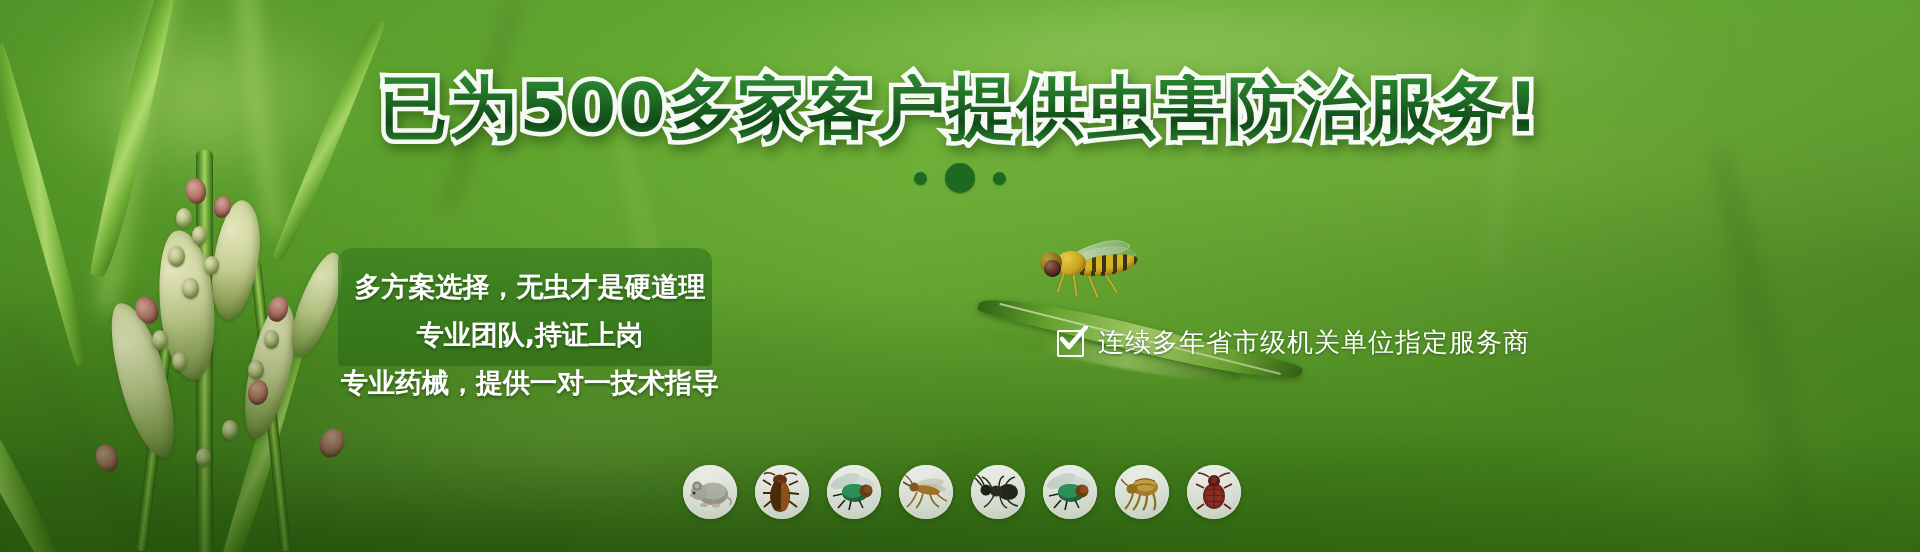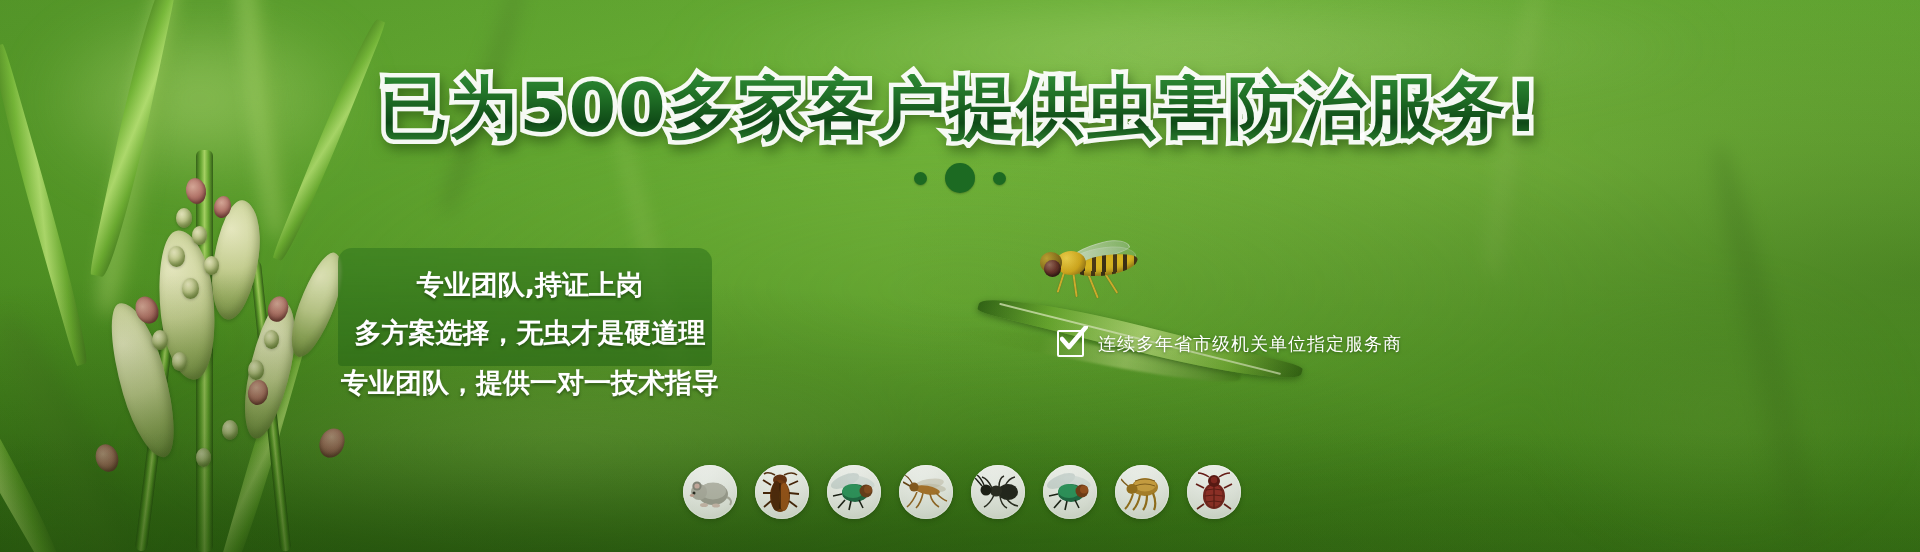--- a/index.html
+++ b/index.html
@@ -195,24 +195,24 @@
   .bullets { position:absolute; left:1057px; top:330px; display:flex; flex-direction:column; gap:22px; }
   .bullet { display:flex; align-items:center; gap:14px; }
   .chk { width:27px; height:27px; flex:0 0 auto; position:relative; }
   .chk .box {
     position:absolute; inset:0; border:2px solid #ffffff; border-radius:2px;
   }
   .chk .tick {
     position:absolute; left:3px; top:-4px; width:28px; height:26px;
   }
   .btext {
-    color:#ffffff; font-size:18px; line-height:1; letter-spacing:1px;
+    color:#ffffff; font-size:26px; line-height:1; letter-spacing:1px;
     white-space:nowrap;
     text-shadow:0 1px 3px rgba(20,55,8,.55);
-    font-family:Liberation Sans, sans-serif;
+    font-family:Liberation Mono, monospace;
   }
 
   
   .pests { position:absolute; left:683px; top:465px; display:flex; gap:18px; }
   .pest {
     width:54px; height:54px; border-radius:50%;
     background:radial-gradient(circle at 40% 35%,#ffffff 0%,#f6f6f4 60%,#e6e7e2 100%);
     box-shadow:0 2px 5px rgba(20,50,6,.35), inset 0 0 0 1px rgba(255,255,255,.9);
     position:relative; overflow:hidden;
     display:flex; align-items:center; justify-content:center;
@@ -306,23 +306,23 @@
   </div>
 
   <div class="dots">
     <span class="dot s"></span>
     <span class="dot l"></span>
     <span class="dot s"></span>
   </div>
 
   <div class="panel"></div>
   <div class="panel-lines">
+    <div class="pline l2">多方案选择，无虫才是硬道理</div>
     <div class="pline l1">专业团队,持证上岗</div>
-    <div class="pline l2">多方案选择，无虫才是硬道理</div>
-    <div class="pline l3">专业团队，提供一对一技术指导</div>
+    <div class="pline l3">专业药械，提供一对一技术指导</div>
   </div>
 
   <div class="bullets">
     <div class="bullet">
       <span class="chk">
         <span class="box"></span>
         <svg class="tick" viewBox="0 0 28 26" aria-hidden="true">
           <path d="M2 13 L9 21 L26 1" fill="none" stroke="#ffffff" stroke-width="4.5" stroke-linecap="round" stroke-linejoin="round"></path>
         </svg>
       </span>

